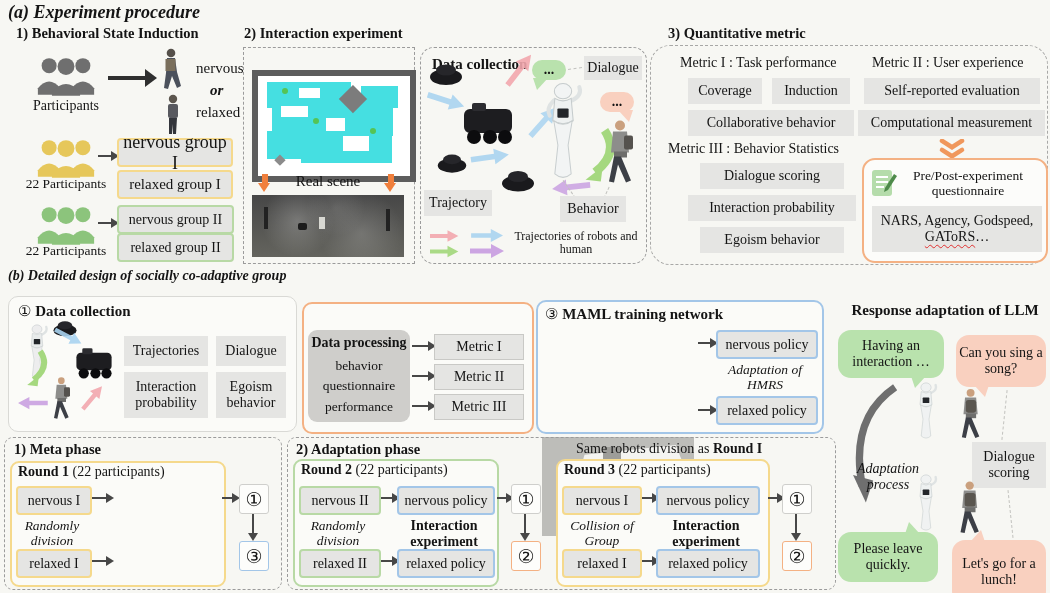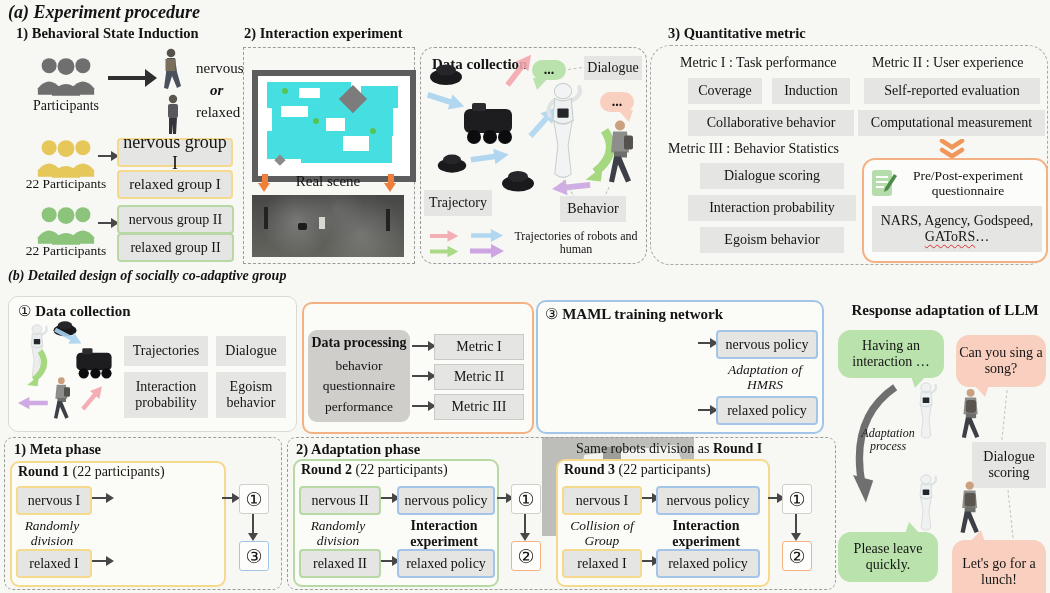--- a/index.html
+++ b/index.html
@@ -423,21 +423,21 @@
     <circle cx="26" cy="7" r="5" fill="#caa07e"></circle>
     <path d="M19 13 L33 13 L35 34 L17 34 Z" fill="#8d8d8b"></path>
     <rect x="20" y="16" width="13" height="16" rx="3" fill="#5a564f"></rect>
     <rect x="20" y="33" width="13" height="6" fill="#6e6e6c"></rect>
     <path d="M20 38 L27 38 L37 62 L32 64 L24 46 L20 64 L15 63 Z" fill="#3c3f46"></path>
   </svg>
   <svg class="abs" style="left:846px;top:380px" width="58" height="128" viewBox="0 0 60 140">
     <path d="M52 8 Q2 42 16 116" stroke="#6f6f6f" stroke-width="8" fill="none"></path>
     <polygon points="6,104 20,134 28,110" fill="#6f6f6f"></polygon>
   </svg>
-  <div class="abs ctr it" style="left:848px;top:427px;width:80px;font-size:12px">Adaptation process</div>
+  <div class="abs ctr it" style="left:848px;top:461px;width:80px;font-size:14px">Adaptation process</div>
   <div class="dashline" style="left:1004px;top:390px;height:50px;transform:rotate(6deg)"></div>
   <div class="abs gbox" style="left:972px;top:442px;width:74px;height:46px;font-size:14px">Dialogue scoring</div>
   <div class="dashline" style="left:1010px;top:490px;height:48px;transform:rotate(-6deg)"></div>
   <svg class="abs" style="left:912px;top:474px" width="28" height="60" viewBox="0 0 44 100">
     <path d="M31 18 Q41 13 38 5" stroke="#dfe3e3" stroke-width="4" fill="none" stroke-linecap="round"></path>
     <ellipse cx="22" cy="9" rx="8.5" ry="7.5" fill="#f0f2f2" stroke="#c5cbcc"></ellipse>
     <path d="M14 16 Q22 21 30 16 L32 38 Q22 44 12 38 Z" fill="#eef1f1" stroke="#c5cbcc"></path>
     <rect x="16.5" y="26" width="11" height="9" rx="1" fill="#23262a"></rect>
     <path d="M13 38 L17 62 L14 90 Q22 97 30 90 L27 62 L31 38 Q22 45 13 38 Z" fill="#f0f2f2" stroke="#c8cecf"></path>
   </svg>

